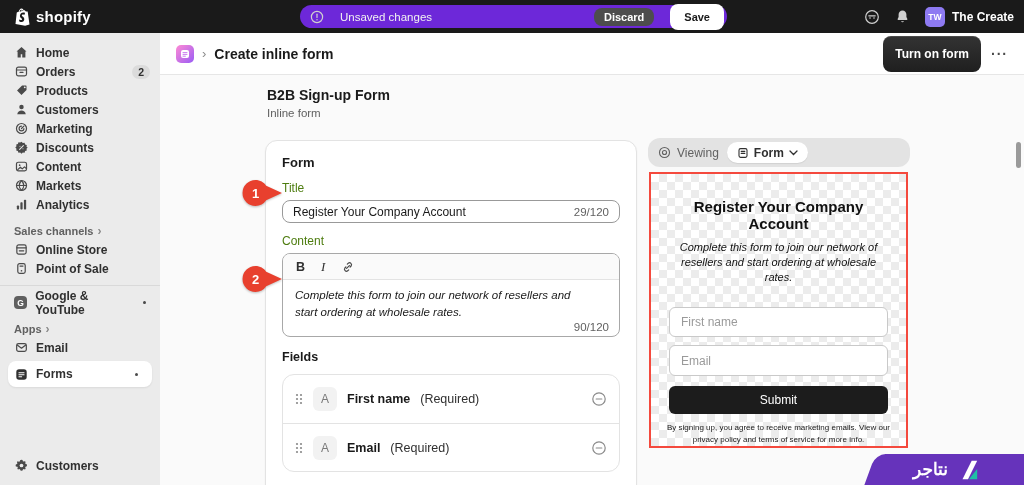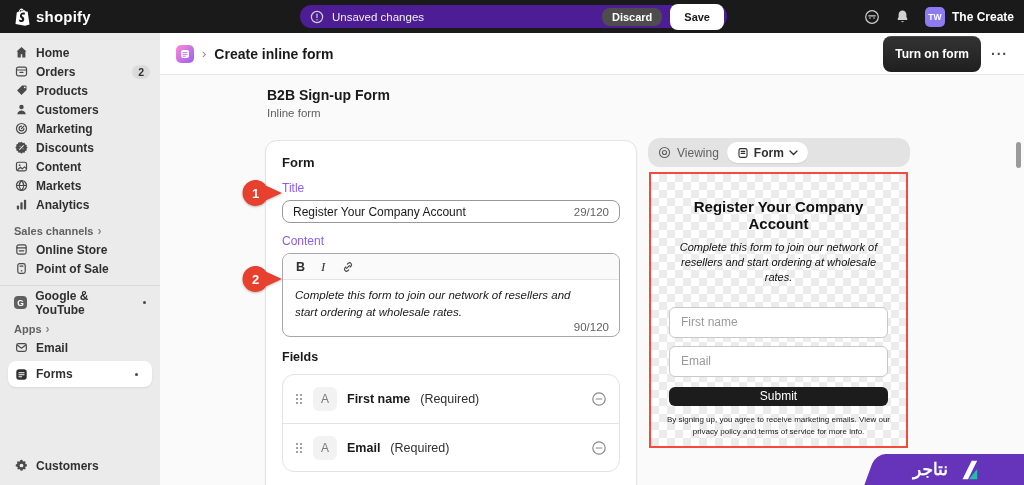--- a/index.html
+++ b/index.html
@@ -4,21 +4,21 @@
 <style>
   * { margin:0; padding:0; box-sizing:border-box; }
   html,body { width:1024px; height:485px; overflow:hidden; }
   body { font-family:"Liberation Sans", sans-serif; background:#fafafa; position:relative; color:#303030; }
   svg { display:block; }
 
   
   .topbar { position:absolute; top:0; left:0; right:0; height:33px; background:#1a1a1a; display:flex; align-items:center; z-index:30; }
   .brand { display:flex; align-items:center; gap:6px; padding-left:14px; }
   .brand-word { color:#fff; font-weight:bold; font-size:15px; letter-spacing:.2px; }
-  .savebar { position:absolute; left:300px; top:5px; width:427px; height:23px; background:#4c1d95; border-radius:12px; display:flex; align-items:center; padding:0 3px 0 10px; gap:8px; }
+  .savebar { position:absolute; left:300px; top:5px; width:427px; height:23px; background:#6d28d9; border-radius:12px; display:flex; align-items:center; padding:0 3px 0 10px; gap:16px; }
   .savebar-text { color:#f1f1f1; font-size:11.5px; flex:1; }
   .btn-discard { background:#4d4d4d; color:#fff; font-size:11px; font-weight:600; border:none; border-radius:8px; height:18px; padding:0 10px; cursor:pointer; }
   .btn-save { background:#fff; color:#1a1a1a; font-size:11px; font-weight:600; border:none; border-radius:8px; height:26px; padding:0 14px; cursor:pointer;text-align:center; }
   .topbar-right { margin-left:auto; display:flex; align-items:center; gap:15px; padding-right:10px; }
   .userchip { display:flex; align-items:center; gap:7px; cursor:pointer; }
   .avatar { width:20px; height:20px; border-radius:5px; background:#8e7af2; color:#fff; font-size:8.5px; font-weight:bold; display:flex; align-items:center; justify-content:center; }
   .username { color:#fff; font-size:12px; font-weight:600; }
 
   
   .sidebar { position:absolute; top:33px; left:0; width:160px; bottom:0; background:#ebebeb; padding-top:10px; z-index:20; }
@@ -42,21 +42,21 @@
   .btn-dark { background:linear-gradient(180deg,#333,#1f1f1f); color:#fff; border:none; border-radius:8px; height:36px; padding:0 12px; font-size:12px; font-weight:600; cursor:pointer; box-shadow:0 1px 0 rgba(255,255,255,.12) inset; }
   .more-dots { color:#4a4a4a; font-size:14px; font-weight:bold; letter-spacing:1px; cursor:pointer; }
 
   .content { position:absolute; top:42px; left:0; right:0; bottom:0; }
   .form-name { position:absolute; left:107px; top:12px; font-size:14px; font-weight:bold; color:#1a1a1a; }
   .form-type { position:absolute; left:107px; top:32px; font-size:11.5px; color:#616161; }
 
   
   .card { position:absolute; left:105px; top:65px; width:372px; height:410px; background:#fff; border:1px solid #e3e3e3; border-radius:12px; box-shadow:0 1px 2px rgba(0,0,0,.05); padding:14px 16px; }
   .card h3 { font-size:13px; font-weight:bold; color:#1a1a1a; }
-  .fld-label { font-size:12px; color:#8b5cf6; margin-top:11px; margin-bottom:5px; }
+  .fld-label { font-size:12px; color:#4d7c0f; margin-top:11px; margin-bottom:5px; }
   .txtinput { display:flex; align-items:center; border:1px solid #999; border-radius:8px; height:23px; padding:0 10px; gap:8px; background:#fff; }
   .txtinput input { border:none; outline:none; flex:1; font-size:12px; color:#1a1a1a; font-family:"Liberation Sans",sans-serif; background:transparent; }
   .counter { font-size:11.5px; color:#616161; }
   .rte { border:1px solid #a8a8a8; border-radius:8px; overflow:hidden; }
   .rte-toolbar { height:26px; background:#fafafa; border-bottom:1px solid #e3e3e3; display:flex; align-items:center; gap:16px; padding-left:13px; }
   .tb-b { font-weight:bold; font-size:12.5px; color:#303030; cursor:pointer; }
   .tb-i { font-style:italic; font-family:"Liberation Serif",serif; font-size:13px; color:#303030; cursor:pointer; }
   .rte-body { position:relative; padding:7px 12px 16px 12px; min-height:44px; }
   .rte-text { font-style:italic; font-size:11.5px; line-height:1.45; color:#1a1a1a; width:94%; }
   .rte-counter { position:absolute; right:10px; bottom:3px; }
@@ -72,21 +72,21 @@
   
   .pv-bar { position:absolute; left:488px; top:63px; width:262px; height:29px; background:#e3e3e3; border-radius:12px; display:flex; align-items:center; padding:0 10px; gap:8px; }
   .pv-viewing { display:flex; align-items:center; gap:6px; color:#616161; font-size:12px; }
   .pv-pill { background:#fff; border-radius:14px; height:21px; display:flex; align-items:center; gap:5px; padding:0 10px; font-size:12px; font-weight:600; color:#303030; cursor:pointer; box-shadow:0 1px 1px rgba(0,0,0,.08); }
   .pv-frame { position:absolute; left:489px; top:97px; width:259px; height:276px; border:2px solid #f4493d; background:repeating-conic-gradient(#ececec 0% 25%, #ffffff 0% 50%) 0 0/16px 16px; padding:24px 18px 0 18px; display:flex; flex-direction:column; align-items:center; }
   .pv-title { font-size:15px; font-weight:bold; color:#111; text-align:center; line-height:1.15; width:210px; }
   .pv-sub { margin-top:7px; font-size:11px; font-style:italic; color:#111; text-align:center; line-height:1.4; width:225px; }
   .pv-input { margin-top:8px; width:100%; height:31px; background:#fff; border:1px solid #c9c9c9; border-radius:6px; padding:0 11px; font-size:12px; color:#1a1a1a; font-family:"Liberation Sans",sans-serif; outline:none; }
   .pv-input::placeholder { color:#9a9a9a; }
   .pv-input.first { margin-top:21px; }
-  .pv-submit { margin-top:10px; width:100%; height:19px; background:#1c1c1c; color:#fff; border:none; border-radius:6px; font-size:12px; cursor:pointer; }
+  .pv-submit { margin-top:10px; width:100%; height:28px; background:#1c1c1c; color:#fff; border:none; border-radius:6px; font-size:12px; cursor:pointer; }
   .pv-disc { margin-top:8px; font-size:8px; color:#1a1a1a; text-align:center; line-height:1.5; width:230px; }
   .scrollbar { position:absolute; right:3px; top:67px; width:5px; height:26px; background:#9a9a9a; border-radius:3px; }
 
   
   .pin { position:absolute; width:41px; height:28px; z-index:40; filter:drop-shadow(0 1px 1px rgba(0,0,0,.25)); }
   .pin svg text { font-family:"Liberation Sans",sans-serif; font-weight:bold; font-size:13px; fill:#fff; }
 
   
   .watermark { position:absolute; right:-14px; bottom:0; width:168px; height:31px; background:#6633bb; border-radius:10px 0 0 0; transform:skewX(-20deg); z-index:50; }
   .wm-inner { transform:skewX(20deg); height:100%; display:flex; align-items:center; justify-content:center; gap:9px; padding-right:16px; }

